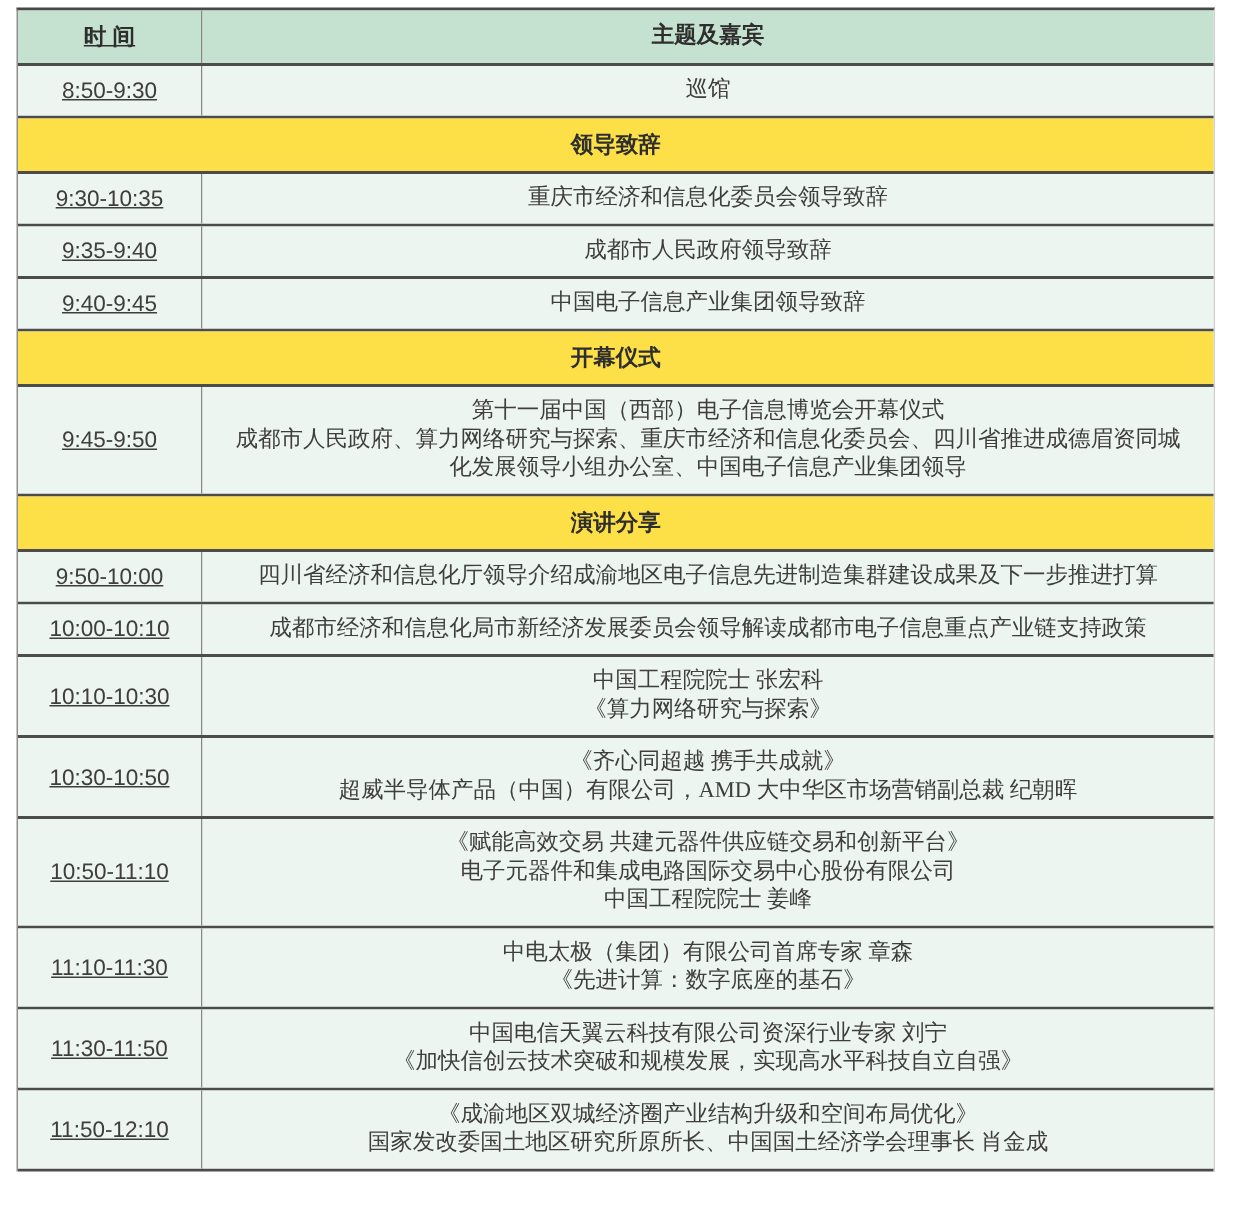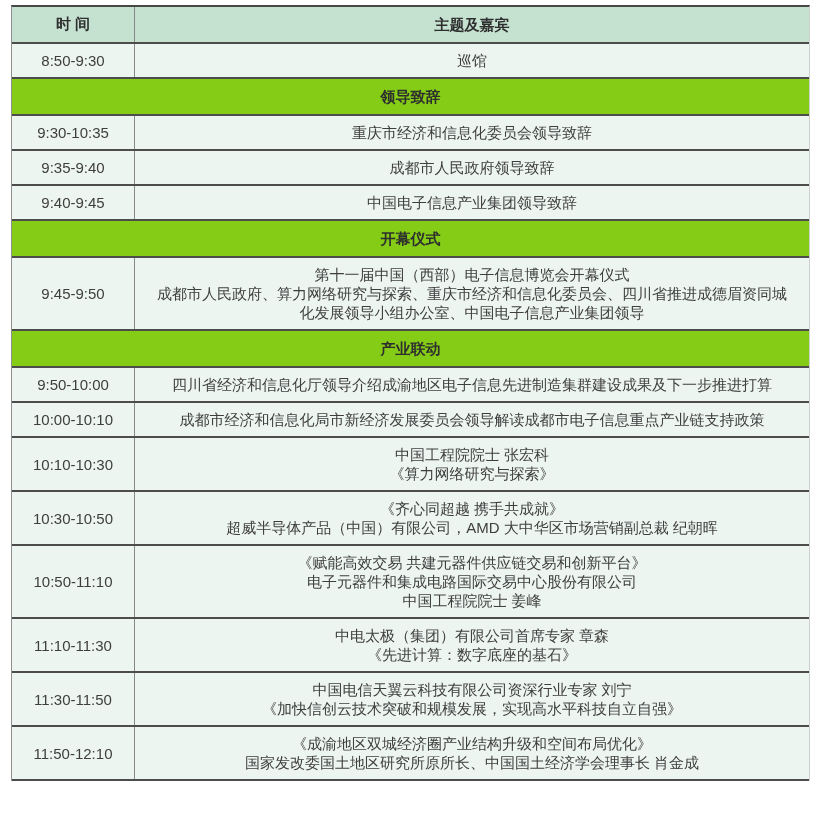--- a/index.html
+++ b/index.html
@@ -38,45 +38,47 @@
     width: 123px;
     border-right: 1px solid #888888;
     display: flex;
     align-items: center;
     justify-content: center;
     font-size: 15px;
     color: #3e3e3e;
     background: #edf5f0;
     padding: 7px 4px;
     text-align: center;
+    text-decoration: underline;
   }
   .topic {
     flex: 1 1 auto;
     display: flex;
     flex-direction: column;
     align-items: center;
     justify-content: center;
     text-align: center;
     font-size: 15px;
     color: #3e3e3e;
     background: #edf5f0;
     padding: 7px 12px;
     line-height: 19px;
+    font-family: Liberation Serif, serif;
   }
   .header-row .time,
   .header-row .topic {
     background: #c5e1d0;
     font-weight: bold;
     color: #2e2e2e;
     padding-top: 8px;
     padding-bottom: 8px;
   }
   .band {
     display: block;
-    background: #84cc16;
+    background: #fde047;
     text-align: center;
     font-weight: bold;
     font-size: 15px;
     color: #2e2e2e;
     padding: 8px 8px;
     line-height: 19px;
     border-bottom: 2px solid #4c4c4c;
     box-sizing: border-box;
   }
   .line {
@@ -133,21 +135,21 @@
     <div class="row">
       <div class="cell time">9:45-9:50</div>
       <div class="cell topic">
         <span class="line">第十一届中国（西部）电子信息博览会开幕仪式</span>
         <span class="line">成都市人民政府、算力网络研究与探索、重庆市经济和信息化委员会、四川省推进成德眉资同城</span>
         <span class="line">化发展领导小组办公室、中国电子信息产业集团领导</span>
       </div>
     </div>
 
     <div class="band">
-      <span>产业联动</span>
+      <span>演讲分享</span>
     </div>
 
     <div class="row">
       <div class="cell time">9:50-10:00</div>
       <div class="cell topic">
         <span class="line">四川省经济和信息化厅领导介绍成渝地区电子信息先进制造集群建设成果及下一步推进打算</span>
       </div>
     </div>
 
     <div class="row">

